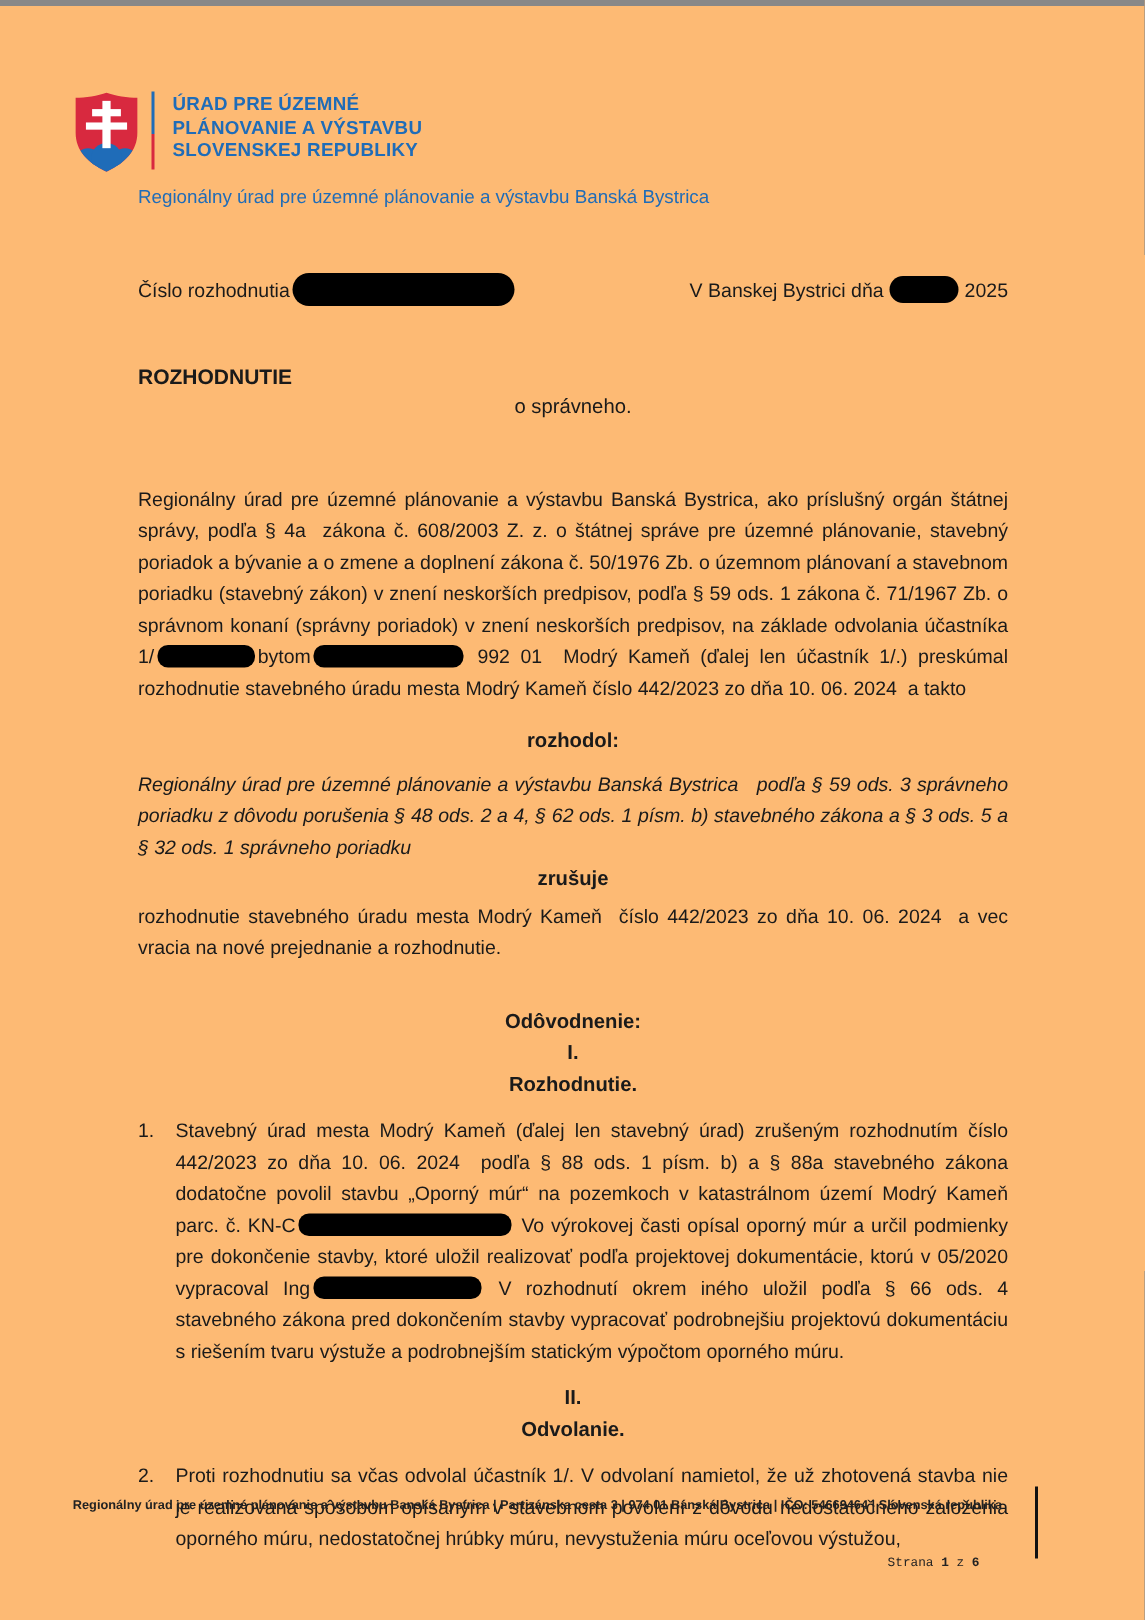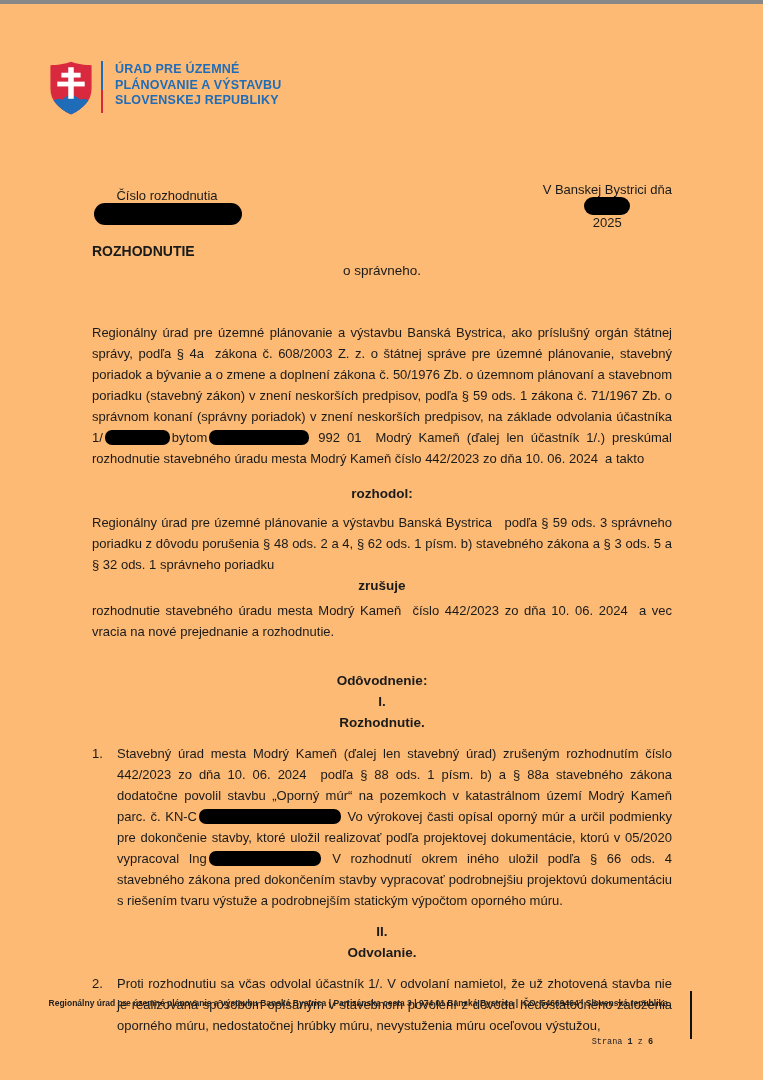--- a/index.html
+++ b/index.html
@@ -26,35 +26,35 @@
   .regional-line {
     position:absolute; top:120px; left:92px;
     font-size:12.5px; color:#1f6cb8; font-weight:500;
   }
   
   .meta-row {
     position:absolute; top:178px; left:92px; right:91px;
     display:flex; justify-content:space-between; align-items:center;
     font-size:13px;
   }
-  .meta-left, .meta-right { display:flex; align-items:center;flex-direction:column; }
+  .meta-left, .meta-right { display:flex; align-items:center; }
   .redact { background:#000; display:inline-block; }
   .redact-number { width:148px; height:22px; border-radius:11px; margin-left:2px; }
   .redact-date { width:46px; height:18px; border-radius:9px; margin:0 4px; }
   
   .content { position:absolute; top:238px; left:92px; right:91px; }
   .doc-title { text-align:left; font-weight:bold; font-size:14px; line-height:19px; }
   .doc-subtitle { text-align:center; font-size:13.5px; line-height:19px; margin-bottom:42px; }
   .body-text {
     font-size:13px; line-height:21px; text-align:justify;
     white-space:pre-wrap; margin:0;
   }
   .heading-center { text-align:center; font-weight:bold; font-size:13.5px; line-height:21px; }
   .heading-left { font-weight:bold; font-size:13.5px; line-height:21px; }
-  .mt14 { margin-top:14px; } .mt8 { margin-top:8px; } .mt4 { margin-top:4px; }
+  .mt14 { margin-top:14px; } .mt8 { margin-top:8px;font-style:italic; } .mt4 { margin-top:4px; }
   .mt28 { margin-top:28px;text-align:center; } .mt10 { margin-top:10px; }
   .redact-inline { height:15px; border-radius:7px; vertical-align:text-bottom; margin:0 2px; }
   .w65 { width:65px; } .w100 { width:100px; } .w142 { width:142px; } .w112 { width:112px; }
   .list-item { display:flex; }
   .list-num { width:25px; flex:0 0 25px; font-size:13px; line-height:21px; }
   .list-body { flex:1; }
   
   .footer-block {
     position:absolute; left:0; right:95px; top:993px;
     text-align:right; font-size:8.5px; font-weight:bold; line-height:13px; color:#222;
@@ -92,20 +92,21 @@
         <rect x="15" y="30" width="40" height="7" fill="#ffffff"></rect>
       </svg>
     </span>
     <span class="brand-divider"></span>
     <span class="brand-text">
       <div class="brand-line">ÚRAD PRE ÚZEMNÉ</div>
       <div class="brand-line">PLÁNOVANIE A VÝSTAVBU</div>
       <div class="brand-line">SLOVENSKEJ REPUBLIKY</div>
     </span>
   </div>
+  <div class="regional-line">Regionálny úrad pre územné plánovanie a výstavbu Banská Bystrica</div>
 
   <div class="meta-row">
     <span class="meta-left">
       <span>Číslo rozhodnutia</span>
       <span class="redact redact-number"></span>
     </span>
     <span class="meta-right">
       <span>V Banskej Bystrici dňa</span>
       <span class="redact redact-date"></span>
       <span>2025</span>

